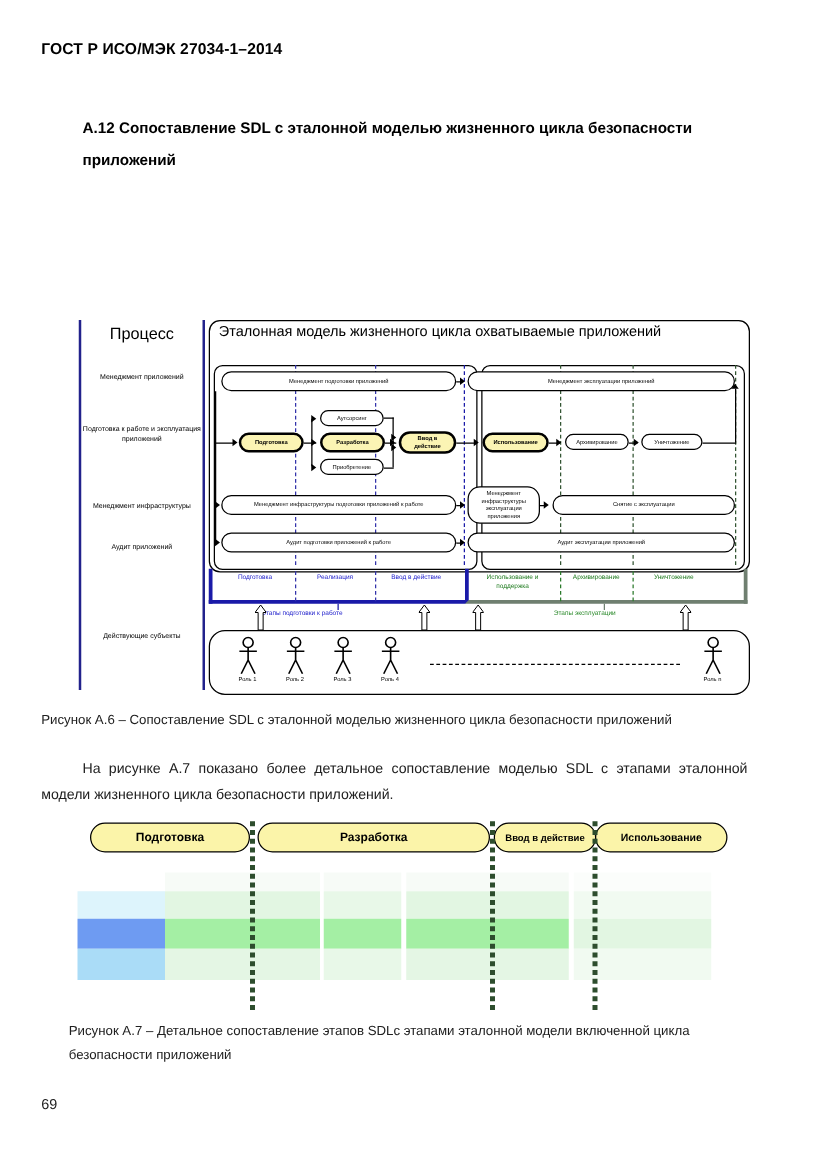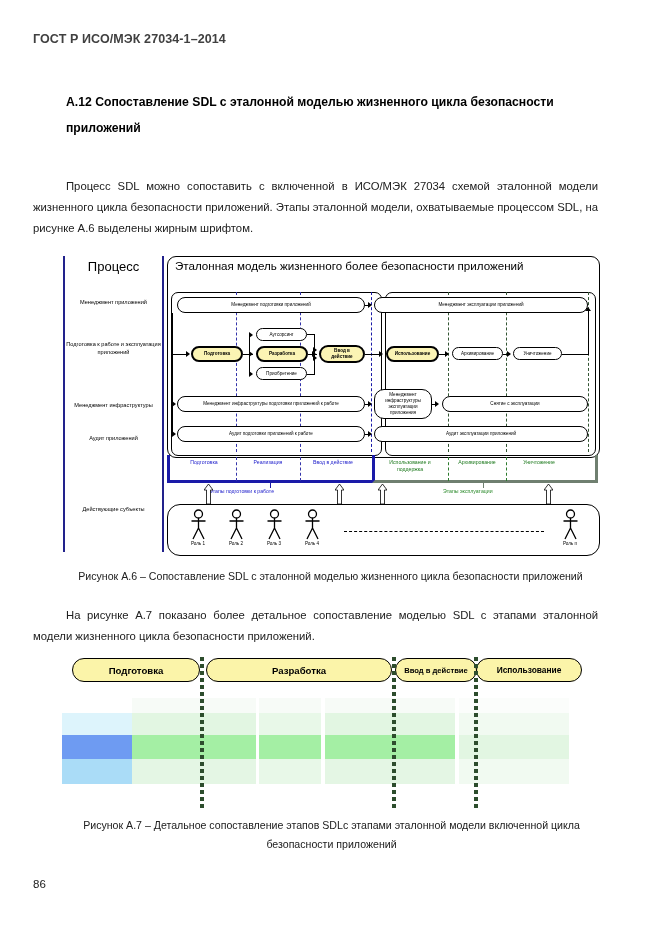--- a/index.html
+++ b/index.html
@@ -6,41 +6,41 @@
   body{
     width:661px;height:935px;background:#ffffff;
     font-family:"Liberation Sans","DejaVu Sans",sans-serif;
     color:#1a1a1a;position:relative;overflow:hidden;
   }
   .page{position:relative;width:661px;height:935px;}
 
   
   .doc-header{
     position:absolute;left:33px;top:32px;
-    font-size:12.5px;font-weight:bold;letter-spacing:.1px;color:#404040;
+    font-size:12.5px;font-weight:bold;letter-spacing:.1px;color:#000000;
   }
 
   
   .sec-heading{
     position:absolute;left:66px;top:89px;width:530px;
     font-size:12.2px;font-weight:bold;line-height:26px;color:#000;
   }
 
   
   .para{
     position:absolute;font-size:11.3px;line-height:21px;color:#202020;
     text-align:justify;text-justify:inter-word;
   }
   .para.p1{left:33px;top:176px;width:565px;text-indent:33px;}
   .para.p2{left:33px;top:605px;width:565px;text-indent:33px;}
 
   
   .caption{
     position:absolute;font-size:10.6px;line-height:19px;color:#202020;
-    text-align:center;
+    text-align:left;
   }
   .caption.c6{left:33px;top:567px;width:595px;}
   .caption.c7{left:55px;top:816px;width:553px;}
 
   .page-num{
     position:absolute;left:33px;top:878px;font-size:11.5px;color:#202020;
   }
 
   
   .fig6{position:absolute;left:63px;top:256px;width:535px;height:300px;}
@@ -158,35 +158,34 @@
 </style>
 </head>
 <body>
 
 <div class="page">
 
   <div class="doc-header">ГОСТ Р ИСО/МЭК 27034-1–2014</div>
 
   <div class="sec-heading">А.12 Сопоставление SDL с эталонной моделью жизненного цикла безопасности приложений</div>
 
-  <div class="para p1">Процесс SDL можно сопоставить с включенной в ИСО/МЭК 27034 схемой эталонной модели жизненного цикла безопасности приложений. Этапы эталонной модели, охватываемые процессом SDL, на рисунке А.6 выделены жирным шрифтом.</div>
 
   <div class="fig6">
 
     <div class="levels-col">
       <div class="levels-title">Процесс</div>
       <div class="level-lbl l1">Менеджмент приложений</div>
       <div class="level-lbl l2">Подготовка к работе и эксплуатация приложений</div>
       <div class="level-lbl l3">Менеджмент инфраструктуры</div>
       <div class="level-lbl l4">Аудит приложений</div>
       <div class="level-lbl l5">Действующие субъекты</div>
     </div>
 
     <div class="model-box"></div>
-    <div class="model-title">Эталонная модель жизненного более безопасности приложений</div>
+    <div class="model-title">Эталонная модель жизненного цикла охватываемые приложений</div>
 
     <div class="grp prep"></div>
     <div class="grp ops"></div>
 
     <div class="vsep" style="left:173px;"></div>
     <div class="vsep" style="left:237px;"></div>
     <div class="vsep blue-strong" style="left:308px;"></div>
     <div class="vsep green" style="left:385px;"></div>
     <div class="vsep green" style="left:443px;"></div>
     <div class="vsep green" style="left:525px;"></div>
@@ -437,15 +436,15 @@
         <i></i>
         <i></i>
         <i></i>
         <i></i>
     </div>
 
   </div>
 
   <div class="caption c7">Рисунок А.7 – Детальное сопоставление этапов SDLc этапами эталонной модели включенной цикла безопасности приложений</div>
 
-  <div class="page-num">86</div>
+  <div class="page-num">69</div>
 
 </div>
 
 </body></html>

